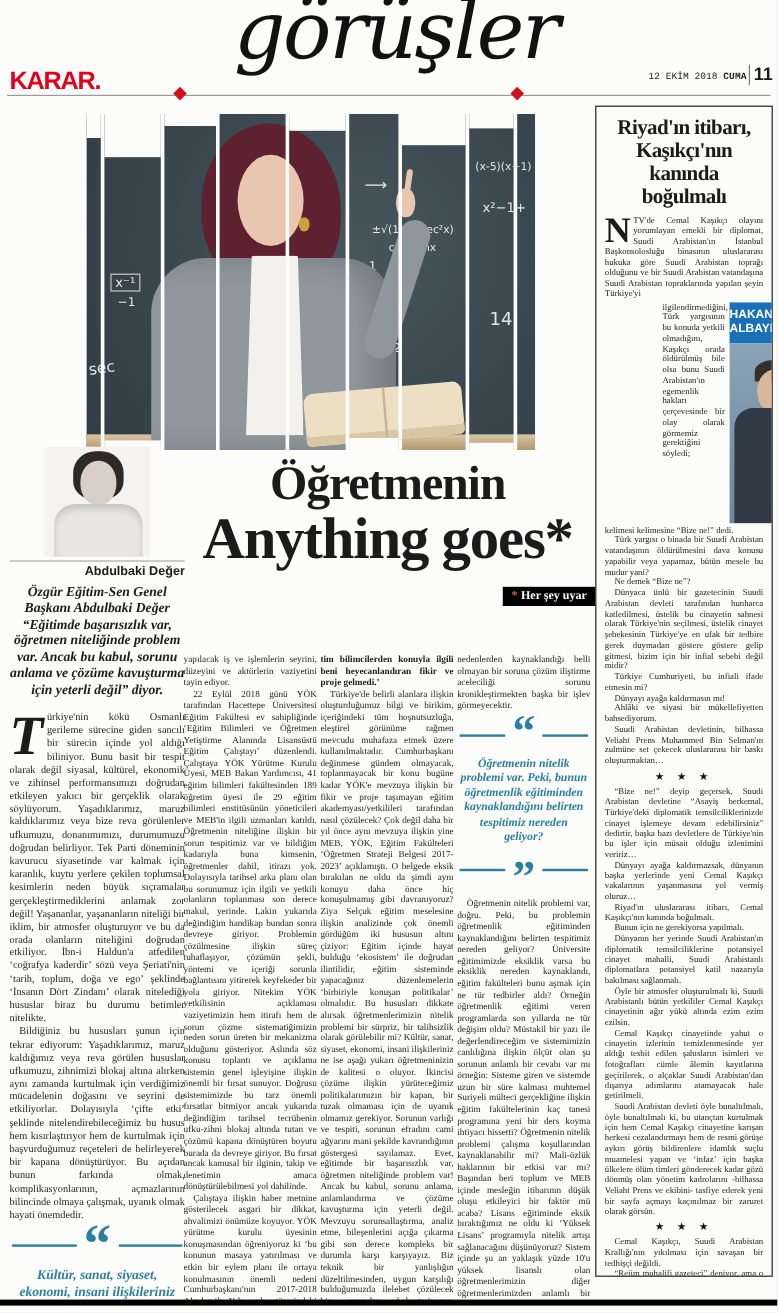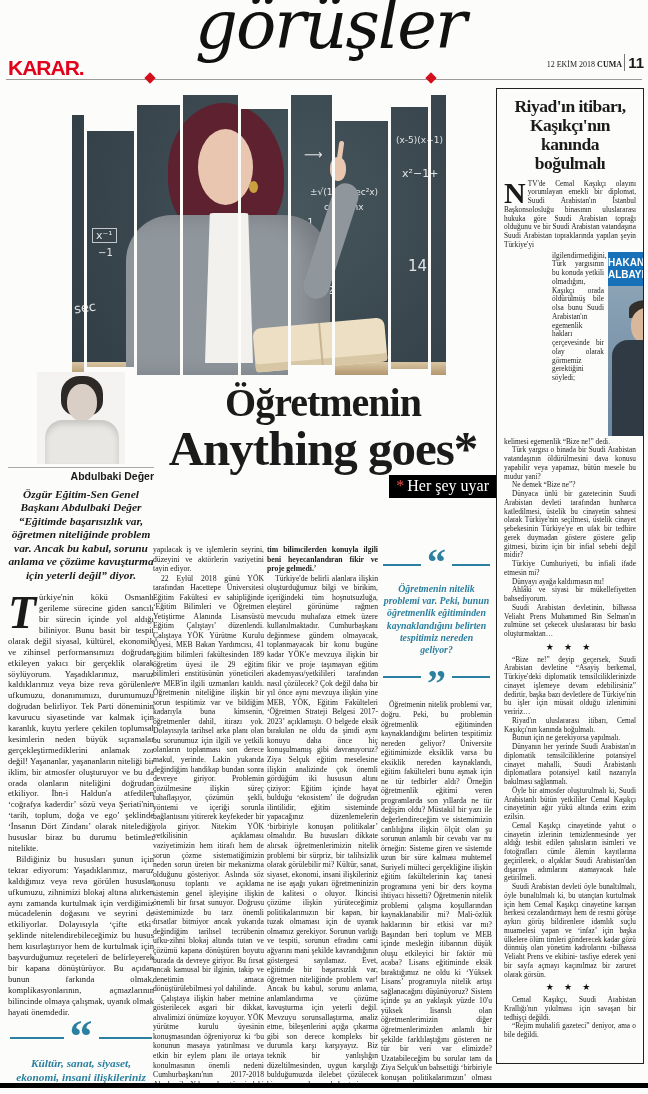--- a/index.html
+++ b/index.html
@@ -4,21 +4,21 @@
 <style>
   html,body{margin:0;padding:0;background:#e9e7e2;}
   .page{position:relative;width:648px;height:1094px;background:#fcfcfa;overflow:hidden;
         font-family:"Liberation Serif",serif;color:#1b1b1b;}
   
   .brand{position:absolute;left:8px;top:56px;font-family:"Liberation Sans",sans-serif;
          font-weight:bold;font-size:21px;letter-spacing:-1px;color:#e2001a;}
   .section-title{position:absolute;left:150px;top:-14px;width:360px;text-align:center;
          font-family:"DejaVu Serif",serif;font-style:italic;font-size:67px;font-weight:500;
          color:#111;letter-spacing:-2px;}
-  .edition{position:absolute;right:26px;top:60px;font-family:Liberation Serif, serif;
+  .edition{position:absolute;right:26px;top:60px;font-family:Liberation Mono, monospace;
          font-size:8px;color:#222;}
   .edition b{font-size:8px;}
   .pageno{position:absolute;right:4px;top:54px;font-family:"Liberation Sans",sans-serif;
          font-weight:bold;font-size:15px;border-left:1px solid #777;padding-left:3px;}
   .mast-rule{position:absolute;left:6px;top:79px;width:636px;height:1px;background:#9a9a96;}
   .diamond{position:absolute;width:8px;height:8px;background:#d40f1c;transform:rotate(45deg);}
   
   .photo{position:absolute;left:72px;top:95px;width:374px;height:280px;overflow:hidden;}
   .board{position:absolute;inset:0;background:radial-gradient(circle at 60% 40%, #47565d 0%, #3a474e 55%, #313d44 100%);}
   .floor{position:absolute;left:0;bottom:0;width:100%;height:13px;
@@ -52,22 +52,22 @@
   .t-finger{position:absolute;left:266px;top:46px;width:5px;height:20px;background:#e9c6b0;border-radius:3px;transform:rotate(8deg);}
   .t-book{position:absolute;left:182px;top:228px;width:132px;height:44px;background:#ecdfc4;
           border-radius:8px 8px 4px 4px;transform:rotate(-5deg);box-shadow:inset 0 -8px 0 #d8c7a4;}
   .t-book i{position:absolute;left:50%;top:0;width:2px;height:100%;background:#c7b491;}
   .gap{position:absolute;top:0;width:3px;height:100%;background:#fcfcfa;}
   .cap{position:absolute;background:#fcfcfa;}
   
   .headline{position:absolute;left:150px;top:382px;width:346px;text-align:center;}
   .hl1,.hl2{font-weight:bold;font-size:40px;line-height:1.04;letter-spacing:-1px;}
   .hl3{font-weight:bold;font-size:49px;line-height:1.0;letter-spacing:-1px;}
-  .hl-badge{display:inline-block;float:right;margin-top:2px;background:#000;color:#fff;
-          font-weight:normal;font-size:16px;padding:2px 7px 3px;}
+  .hl-badge{display:inline-block;float:right;margin-top:16px;background:#000;color:#fff;
+          font-weight:bold;font-size:10px;padding:2px 7px 3px;}
   .hl-badge .star{color:#e2504a;margin-right:3px;}
   
   .bodytxt p{margin:0;text-align:justify;text-indent:8px;}
   .bodytxt p.ni{text-indent:0;}
   .dropcap{float:left;font-weight:bold;font-family:"Liberation Serif",serif;}
   
   .col1{position:absolute;left:8px;top:372px;width:146px;height:712px;overflow:hidden;}
   .bio-photo{position:relative;width:88px;height:92px;margin:0 auto;background:#f4f3f1;overflow:hidden;}
   .b-hair{position:absolute;left:24px;top:4px;width:42px;height:40px;background:#2c2927;border-radius:45% 45% 38% 38%;}
   .b-face{position:absolute;left:30px;top:12px;width:30px;height:37px;background:#d9cfc6;border-radius:48%;}
@@ -209,20 +209,21 @@
     <p>22 Eylül 2018 günü YÖK tarafından Hacettepe Üniversitesi Eğitim Fakültesi ev sahipliğinde ‘Eğitim Bilimleri ve Öğretmen Yetiştirme Alanında Lisansüstü Eğitim Çalıştayı’ düzenlendi. Çalıştaya YÖK Yürütme Kurulu Üyesi, MEB Bakan Yardımcısı, 41 eğitim bilimleri fakültesinden 189 öğretim üyesi ile 29 eğitim bilimleri enstitüsünün yöneticileri ve MEB'in ilgili uzmanları katıldı. Öğretmenin niteliğine ilişkin bir sorun tespitimiz var ve bildiğim kadarıyla buna kimsenin, öğretmenler dahil, itirazı yok. Dolayısıyla tarihsel arka planı olan bu sorunumuz için ilgili ve yetkili olanların toplanması son derece makul, yerinde. Lakin yukarıda değindiğim handikap bundan sonra devreye giriyor. Problemin çözülmesine ilişkin süreç tuhaflaşıyor, çözümün şekli, yöntemi ve içeriği sorunla bağlantısını yitirerek keyfekeder bir yola giriyor. Nitekim YÖK yetkilisinin açıklaması vaziyetimizin hem itirafı hem de sorun çözme sistematiğimizin neden sorun üreten bir mekanizma olduğunu gösteriyor. Aslında söz konusu toplantı ve açıklama sistemin genel işleyişine ilişkin önemli bir fırsat sunuyor. Doğrusu sistemimizde bu tarz önemli fırsatlar bitmiyor ancak yukarıda değindiğim tarihsel tecrübenin ufku-zihni blokaj altında tutan ve çözümü kapana dönüştüren boyutu burada da devreye giriyor. Bu fırsat ancak kamusal bir ilginin, takip ve denetimin amaca dönüştürülebilmesi yol dahilinde.</p>
     <p>Çalıştaya ilişkin haber metnine gösterilecek asgari bir dikkat, ahvalimizi önümüze koyuyor. YÖK yürütme kurulu üyesinin konuşmasından öğreniyoruz ki ‘bu konunun masaya yatırılması ve etkin bir eylem planı ile ortaya konulmasının önemli nedeni Cumhurbaşkanı'nın 2017-2018 Akademik Yılı açılış töresindeki öğretmen yetiştirme konusuna ve öğretmen niteliğinin geliştirilmesine yönelik vurguları olmuş. Konunun bu şekilde gerekçelendirilmiş olması önemli. Yani Sayın Cumhurbaşkanı mevzuya değinmese muhtemelen konumuz gündem olmayacak, toplantımız gerçekleşmeyecek. Konuşmada çok daha önemli olan husus ise tarihî bir itiraf/tespit/itham niteliğinde olduğu sözler: ‘Bugüne kadar eği-</p>
   </div>
 
   <div class="mcol col3 bodytxt">
     <p class="ni lead-bold">tim bilimcilerden konuyla ilgili beni heyecanlandıran fikir ve proje gelmedi.’</p>
     <p>Türkiye'de belirli alanlara ilişkin oluşturduğumuz bilgi ve birikim, içeriğindeki tüm hoşnutsuzluğa, eleştirel görünüme rağmen mevcudu muhafaza etmek üzere kullanılmaktadır. Cumhurbaşkanı değinmese gündem olmayacak, toplanmayacak bir konu bugüne kadar YÖK'e mevzuya ilişkin bir fikir ve proje taşımayan eğitim akademyası/yetkilileri tarafından nasıl çözülecek? Çok değil daha bir yıl önce aynı mevzuya ilişkin yine MEB, YÖK, Eğitim Fakülteleri ‘Öğretmen Strateji Belgesi 2017-2023’ açıklamıştı. O belgede eksik bırakılan ne oldu da şimdi aynı konuyu daha önce hiç konuşulmamış gibi davranıyoruz? Ziya Selçuk eğitim meselesine ilişkin analizinde çok önemli gördüğüm iki hususun altını çiziyor: Eğitim içinde hayat bulduğu ‘ekosistem’ ile doğrudan ilintilidir, eğitim sisteminde yapacağınız düzenlemelerin ‘birbiriyle konuşan politikalar’ olmalıdır. Bu hususları dikkate alırsak öğretmenlerimizin nitelik problemi bir sürpriz, bir talihsizlik olarak görülebilir mi? Kültür, sanat, siyaset, ekonomi, insani ilişkileriniz ne ise aşağı yukarı öğretmeninizin de kalitesi o oluyor. İkincisi çözüme ilişkin yürüteceğimiz politikalarımızın bir kapan, bir tuzak olmaması için de uyanık olmamız gerekiyor. Sorunun varlığı ve tespiti, sorunun efradını cami ağyarını mani şekilde kavrandığının göstergesi sayılamaz. Evet, eğitimde bir başarısızlık var, öğretmen niteliğinde problem var! Ancak bu kabul, sorunu anlama, anlamlandırma ve çözüme kavuşturma için yeterli değil. Mevzuyu sorunsallaştırma, analiz etme, bileşenlerini açığa çıkarma gibi son derece kompleks bir durumla karşı karşıyayız. Biz teknik bir yanlışlığın düzeltilmesinden, uygun karşılığı bulduğumuzda ilelebet çözülecek bir sorundan bahsetmiyoruz. Toplumsal alanın ve ilişki alanının merkezinde yer alan eğitim doğası gereği pek çok okumaya karşıt okumaya müsait. Tüm bu okumaların yapıldığı, derinleştirildiği ve alana ilişkin birikimimizin zenginleştirildiği bir pratiğe yol vermek durumundayız. Bunu yapabildiğimiz sürece çözüm sistematiğimizin de anlamlı bir hal alacağını görebileceğiz. Aksi taktirde bugün hangi</p>
   </div>
 
   <div class="mcol col4 bodytxt">
+    <p class="ni">nedenlerden kaynaklandığı belli olmayan bir soruna çözüm iliştirme aceleciliği sorunu kronikleştirmekten başka bir işlev görmeyecektir.</p>
     <div class="pull small">
       <div class="pq-row">
           <div class="pq-line"></div>
           <div class="pq-mark">“</div>
           <div class="pq-line"></div>
         </div>
       <div class="pq-text">Öğretmenin nitelik problemi var. Peki, bunun öğretmenlik eğitiminden kaynaklandığını belirten tespitimiz nereden geliyor?</div>
       <div class="pq-row">
           <div class="pq-line"></div>
           <div class="pq-mark close">”</div>
@@ -245,33 +246,34 @@
             <div>HAKAN</div>
             <div>ALBAYRAK</div>
           </div>
           <div class="r-photo">
             <div class="rp-hair"></div>
             <div class="rp-head"></div>
             <div class="rp-body"></div>
           </div>
         </div>
       </div>
-      <p class="ni">kelimesi egemenlik “Bize ne!” dedi.</p>
+      <p class="ni">kelimesi kelimesine “Bize ne!” dedi.</p>
       <div>
           <p>Türk yargısı o binada bir Suudi Arabistan vatandaşının öldürülmesini dava konusu yapabilir veya yapamaz, bütün mesele bu mudur yani?</p>
           <p>Ne demek “Bize ne”?</p>
           <p>Dünyaca ünlü bir gazetecinin Suudi Arabistan devleti tarafından hunharca katledilmesi, üstelik bu cinayetin sahnesi olarak Türkiye'nin seçilmesi, üstelik cinayet şebekesinin Türkiye'ye en ufak bir tedbire gerek duymadan göstere göstere gelip gitmesi, bizim için bir infial sebebi değil midir?</p>
           <p>Türkiye Cumhuriyeti, bu infiali ifade etmesin mi?</p>
           <p>Dünyayı ayağa kaldırmasın mı!</p>
           <p>Ahlâki ve siyasi bir mükellefiyetten bahsediyorum.</p>
           <p>Suudi Arabistan devletinin, bilhassa Veliaht Prens Muhammed Bin Selman'ın zulmüne set çekecek uluslararası bir baskı oluşturmaktan…</p>
         </div>
       <div class="stars">★ ★ ★</div>
       <div>
           <p>“Bize ne!” deyip geçersek, Suudi Arabistan devletine “Asayiş berkemal, Türkiye'deki diplomatik temsilciliklerinizde cinayet işlemeye devam edebilirsiniz” dedirtir, başka bazı devletlere de Türkiye'nin bu işler için müsait olduğu izlenimini veririz…</p>
+          <p>Dünyayı ayağa kaldırmazsak, dünyanın başka yerlerinde yeni Cemal Kaşıkçı vakalarının yaşanmasına yol vermiş oluruz…</p>
           <p>Riyad'ın uluslararası itibarı, Cemal Kaşıkçı'nın kanında boğulmalı.</p>
           <p>Bunun için ne gerekiyorsa yapılmalı.</p>
           <p>Dünyanın her yerinde Suudi Arabistan'ın diplomatik temsilciliklerine potansiyel cinayet mahalli, Suudi Arabistanlı diplomatlara potansiyel katil nazarıyla bakılması sağlanmalı.</p>
           <p>Öyle bir atmosfer oluşturulmalı ki, Suudi Arabistanlı bütün yetkililer Cemal Kaşıkçı cinayetinin ağır yükü altında ezim ezim ezilsin.</p>
           <p>Cemal Kaşıkçı cinayetinde yahut o cinayetin izlerinin temizlenmesinde yer aldığı tesbit edilen şahısların isimleri ve fotoğrafları cümle âlemin kayıtlarına geçirilerek, o alçaklar Suudi Arabistan'dan dışarıya adımlarını atamayacak hale getirilmeli.</p>
           <p>Suudi Arabistan devleti öyle bunaltılmalı, öyle bunaltılmalı ki, bu utançtan kurtulmak için hem Cemal Kaşıkçı cinayetine karışan herkesi cezalandırmayı hem de resmi görüşe aykırı görüş bildirenlere idamlık suçlu muamelesi yapan ve ‘infaz’ için başka ülkelere ölüm timleri gönderecek kadar gözü dönmüş olan yönetim kadrolarını -bilhassa Veliaht Prens ve ekibini- tasfiye ederek yeni bir sayfa açmayı kaçınılmaz bir zaruret olarak görsün.</p>
         </div>
       <div class="stars">★ ★ ★</div>
       <div>
           <p>Cemal Kaşıkçı, Suudi Arabistan Krallığı'nın yıkılması için savaşan bir tedhişçi değildi.</p>

